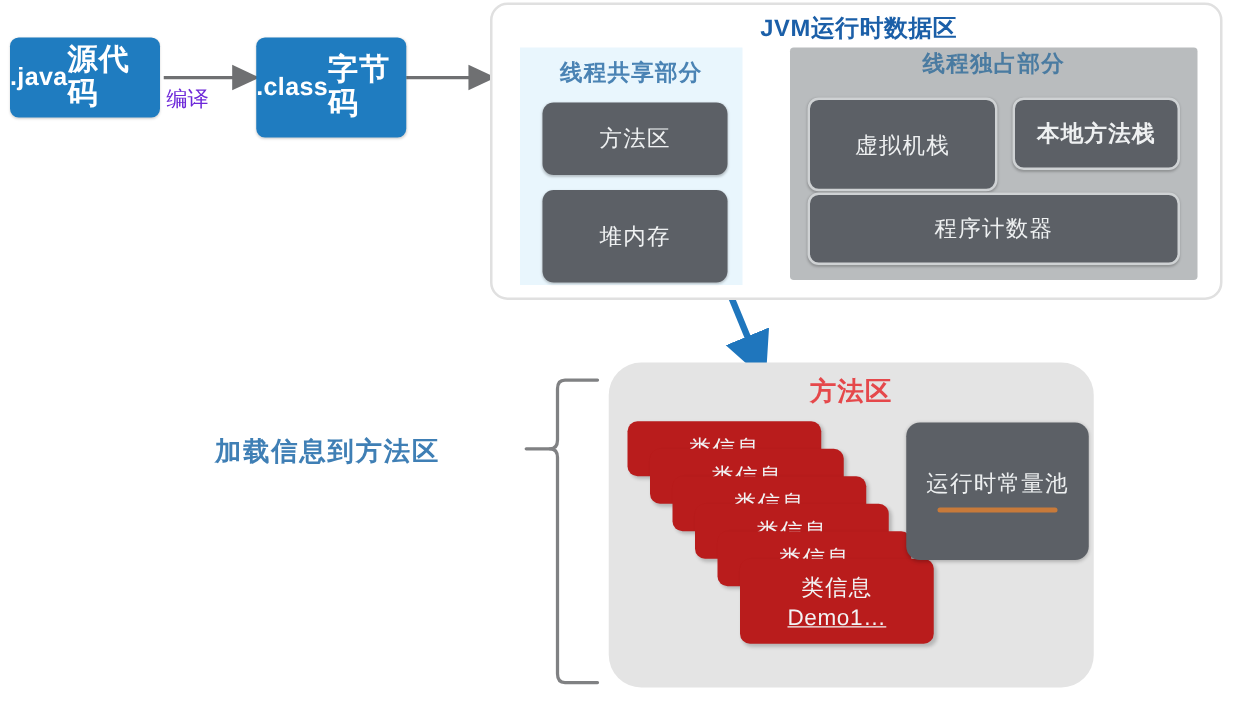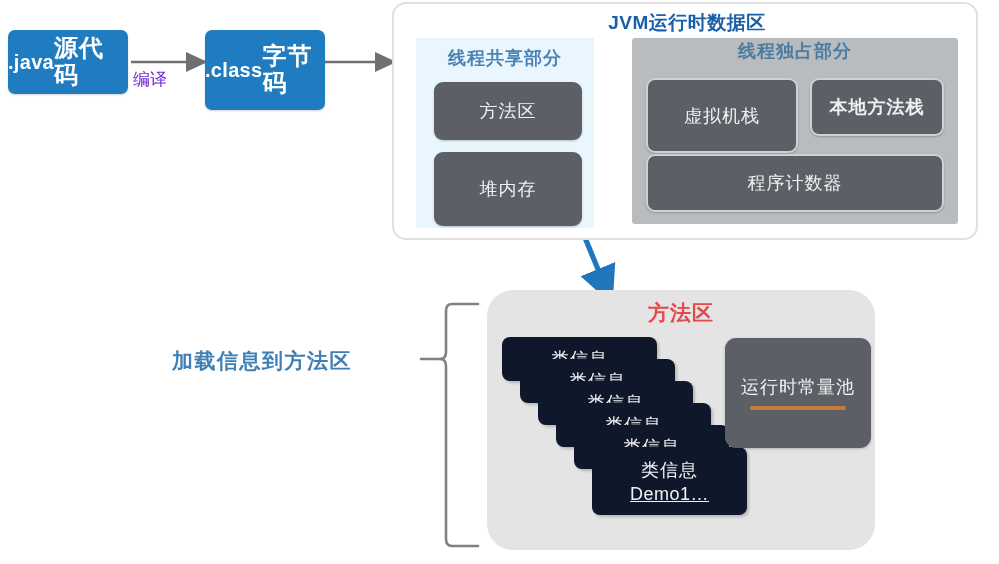--- a/index.html
+++ b/index.html
@@ -69,21 +69,21 @@
   
   .ma-panel{
     background:#e4e4e4;
     border-radius:26px;
   }
   .ma-title{
     color:#e5484b;font-weight:bold;font-size:21px;text-align:center;
     letter-spacing:1px;
   }
   .stackcard{
-    background:#0f172a;
+    background:#b91c1c;
     border-radius:8px;
     color:#f2f3f4;
     font-size:18px;
     display:flex;flex-direction:column;align-items:center;justify-content:center;
     letter-spacing:1px;
     box-shadow:2px 2px 3px rgba(0,0,0,.20);
     box-sizing:border-box;
   }
   .stackcard .d2{font-size:18px;letter-spacing:.5px;padding-top:2px;text-decoration:underline;}
   .pool{

